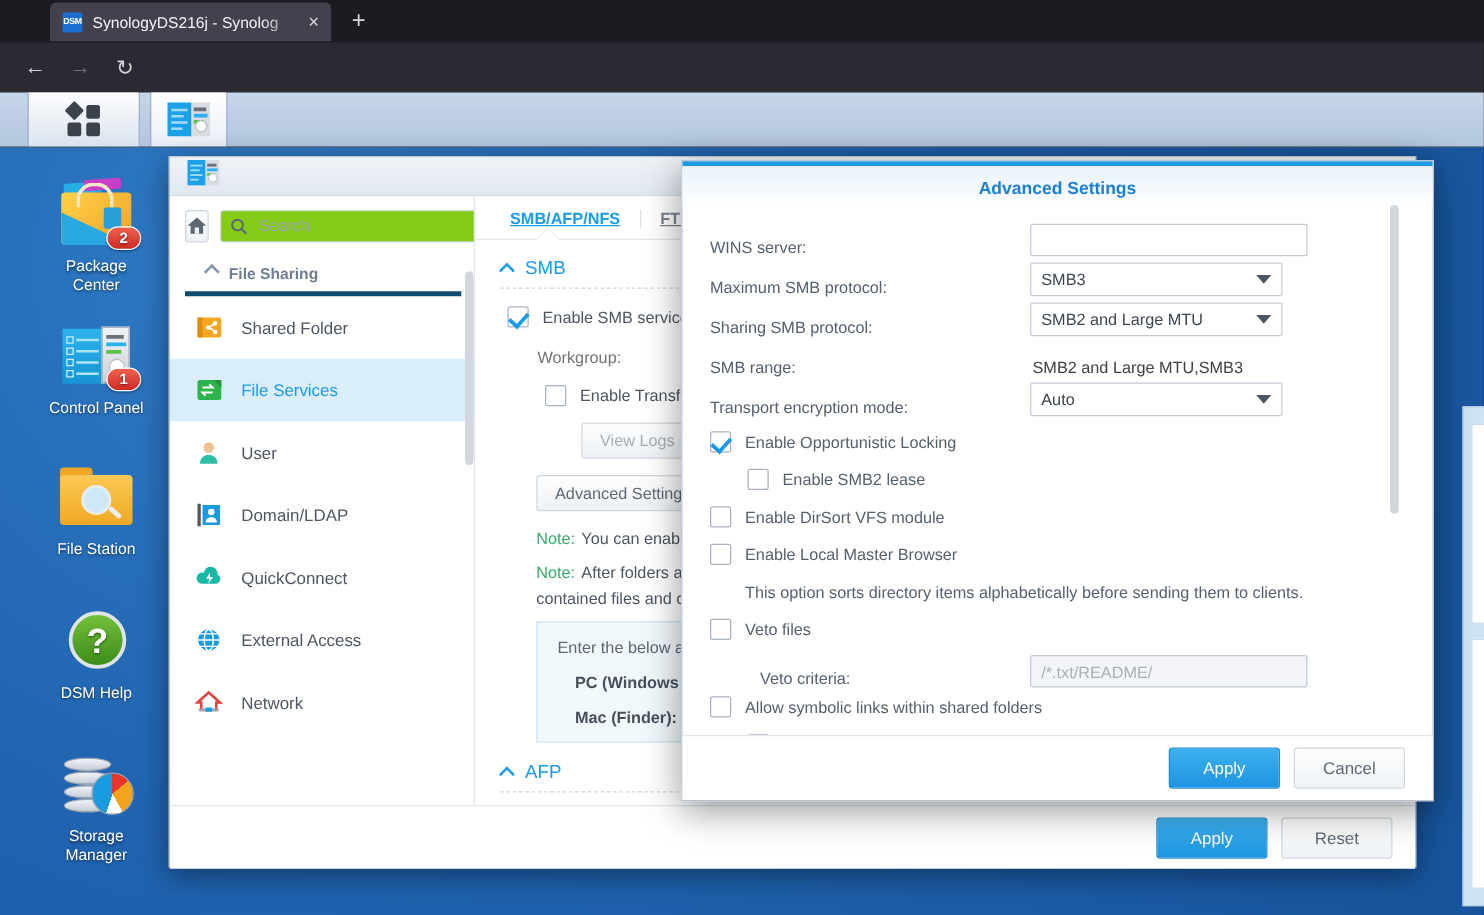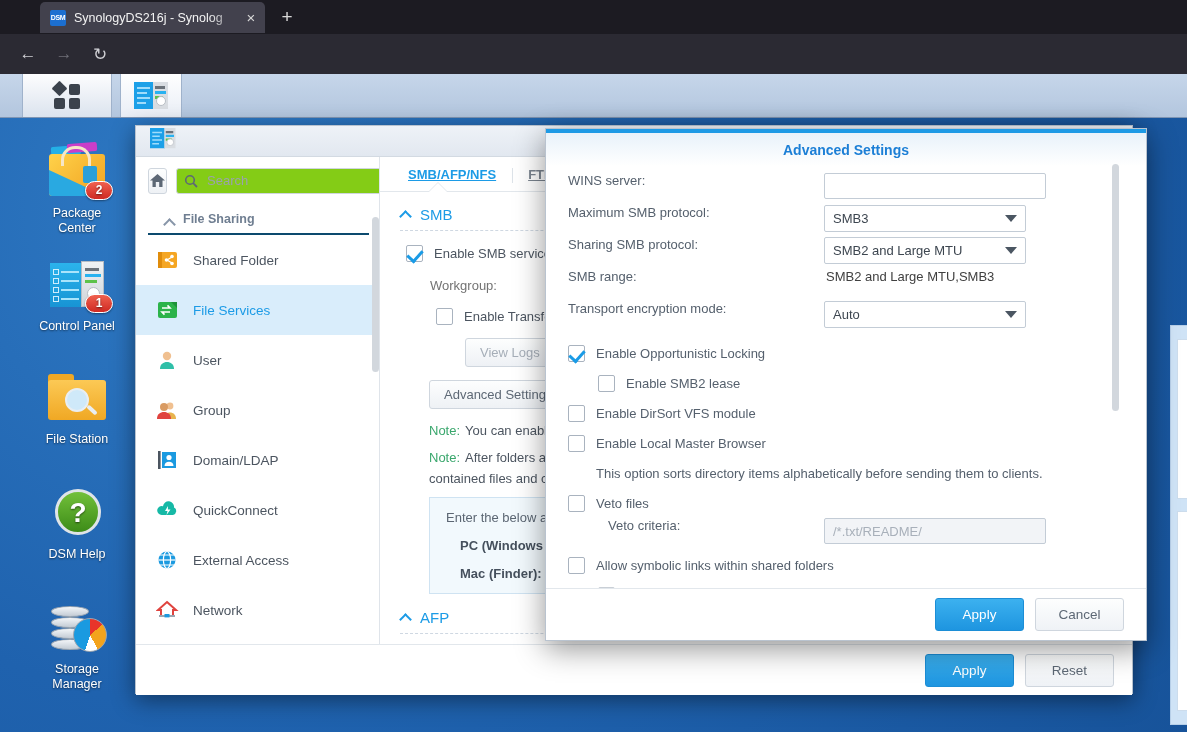--- a/index.html
+++ b/index.html
@@ -177,23 +177,23 @@
   #search-box {
     margin-left:9px; flex:1; height:26px; border:1px solid #cfd6de; border-radius:3px;
     background:#84cc16; display:flex; align-items:center; padding:0 7px;
   }
   #search-input {
     border:none; outline:none; margin-left:7px; flex:1; font-size:13px;
     color:#4a4a4a; font-family:"Liberation Sans", sans-serif; background:transparent;
   }
   #search-input::placeholder { color:#9aa3ad; }
   .side-group {
-    display:flex; align-items:flex-end; gap:8px; padding:8px 14px 7px 16px;
+    display:flex; align-items:flex-start; gap:8px; padding:8px 14px 7px 16px;
     color:#6f7e91; font-weight:bold; font-size:12.5px;
-    border-bottom:2px solid #0c4a6e; margin:0 10px 0 12px;
+    border-bottom:4px solid #0c4a6e; margin:0 10px 0 12px;
   }
   .chev { width:11px; height:7px; position:relative; }
   .chev:before {
     content:""; position:absolute; left:1px; top:1px; width:7px; height:7px;
     border-left:2px solid #8795a8; border-top:2px solid #8795a8;
     transform:rotate(45deg);
   }
   .side-item {
     display:flex; align-items:center; height:50px; padding-left:20px;
     color:#4c5560; font-size:13.5px; gap:13px;
@@ -272,21 +272,21 @@
     box-shadow:0 8px 28px rgba(0,0,0,.42);
   }
   #adv-topbar { height:4px; background:#1d9ae5; }
   #adv-header {
     height:33px; background:linear-gradient(to bottom,#e8f2fa,#ffffff);
     display:flex; align-items:center; justify-content:center;
     color:#1c7fd6; font-weight:bold; font-size:14px;
   }
   #adv-content { position:absolute; left:0; top:37px; right:0; height:439px;
                  padding:7px 20px 0 22px; overflow:hidden; }
-  .f-row { display:flex; align-items:flex-start; height:32px; }
+  .f-row { display:flex; align-items:flex-end; height:32px; }
   .f-label { width:256px; color:#55606d; font-size:13px; flex:0 0 auto; }
   .f-input {
     width:222px; height:26px; border:1px solid #c3ccd6; background:#fff;
     border-radius:2px; padding:0 8px; display:flex; align-items:center;
     font-size:13px; color:#3d4650;
   }
   .f-input.disabled { background:#f2f4f7; color:#a8b0ba; }
   .f-select {
     width:202px; height:27px; border:1px solid #c3ccd6; background:#fff;
     border-radius:2px; padding:0 8px; display:flex; align-items:center;
@@ -510,31 +510,20 @@
             <svg width="24" height="22" viewBox="0 0 24 22">
               <circle cx="11" cy="7" r="4.2" fill="#f0c090"></circle>
               <path d="M4 20 c0-5 3.5-7 7-7 s7 2 7 7 z" fill="#2fbfa8"></path>
             </svg>
           </span>
           <span>User</span>
         </div>
         <div class="side-item">
           <span class="si-icon">
             <svg width="24" height="22" viewBox="0 0 24 22">
-              <circle cx="14" cy="7" r="3.4" fill="#f0c090"></circle>
-              <path d="M8 20 c0-4.5 3-6.5 6-6.5 s6 2 6 6.5 z" fill="#e8b44e"></path>
-              <circle cx="8" cy="8" r="4" fill="#d99b63"></circle>
-              <path d="M1 20 c0-5 3.2-7 7-7 s7 2 7 7 z" fill="#e0433e"></path>
-            </svg>
-          </span>
-          <span>Group</span>
-        </div>
-        <div class="side-item">
-          <span class="si-icon">
-            <svg width="24" height="22" viewBox="0 0 24 22">
               <rect x="2" y="2" width="2.6" height="18" fill="#4c5560"></rect>
               <rect x="6" y="3" width="14" height="16" fill="#1b9ae0"></rect>
               <circle cx="13" cy="8.5" r="2.6" fill="#fff"></circle>
               <path d="M8.5 17 c0-3 2-4.3 4.5-4.3 s4.5 1.3 4.5 4.3 z" fill="#fff"></path>
             </svg>
           </span>
           <span>Domain/LDAP</span>
         </div>
 
         <div class="side-item">

